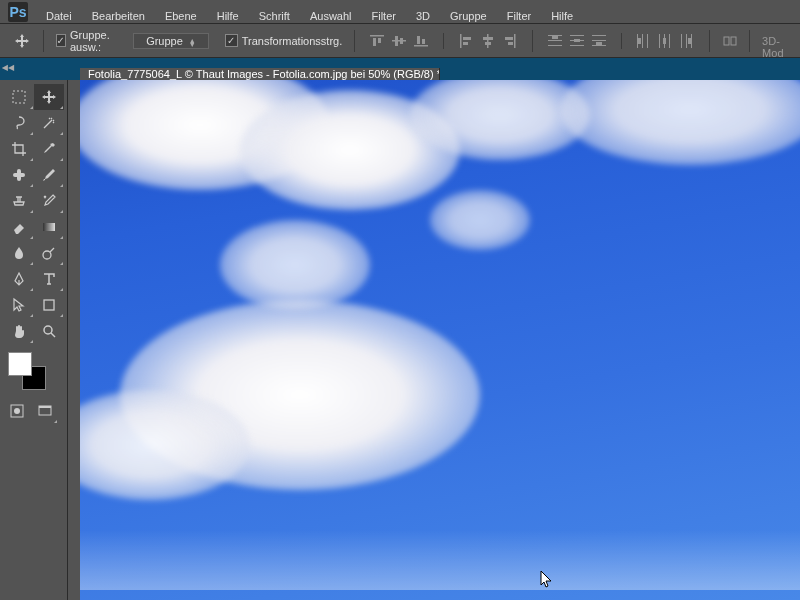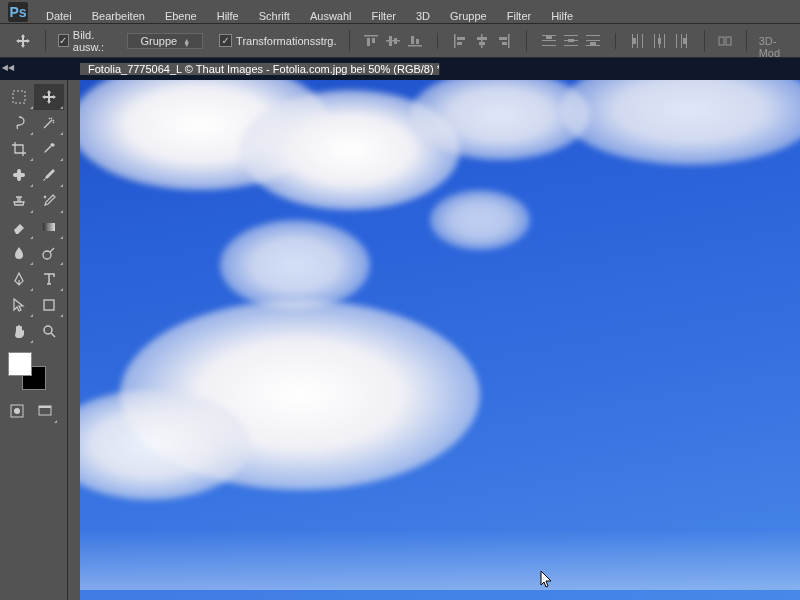--- a/index.html
+++ b/index.html
@@ -11,21 +11,21 @@
 .opt-icon { width:22px; height:22px; display:flex; align-items:center; justify-content:center; color:#ccc; }
 .checkbox-group { display:flex; align-items:center; gap:4px; color:#e0e0e0; font-size:11px; }
 .chk { width:13px; height:13px; border:1px solid #888; background:#3a3a3a; display:flex; align-items:center; justify-content:center; color:#ccc; font-size:10px; }
 .dropdown { background:#4a4a4a; border:1px solid #666; color:#e0e0e0; font-size:11px; padding:1px 12px; display:flex; align-items:flex-end; gap:6px; }
 .dd-arrows { display:flex; flex-direction:column; line-height:4px; font-size:7px; color:#aaa; }
 .sep { width:1px; height:22px; background:#3a3a3a; margin:0 4px; }
 .align-group { display:flex; gap:2px; }
 .align-btn { width:20px; height:22px; display:flex; align-items:center; justify-content:center; opacity:.55; }
 .align-btn svg { width:14px; height:14px; }
 .opt-right { margin-left:auto; color:#999; font-size:11px; padding-right:8px;margin-top:12px; }
-.tabbar { height:22px; background:#0f172a; display:flex; align-items:center; padding-left:80px; }
+.tabbar { height:22px; background:#0c4a6e; display:flex; align-items:flex-end; padding-left:80px; }
 .collapse-btn { position:absolute; left:2px; top:62px; width:12px; height:10px; display:flex; align-items:center; justify-content:center; color:#aaa; font-size:8px; }
 .doc-tab { display:flex; align-items:center; padding:0 8px; color:#aaa; font-size:11px; border-right:1px solid #2a2a2a; max-width:360px; white-space:nowrap; overflow:hidden; }
 .doc-tab.active { background:#535353; color:#fff; }
 .tab-close { margin-left:6px; font-size:9px; color:#999; }
 .workspace { position:absolute; left:80px; top:80px; right:0; bottom:0; background:linear-gradient(170deg,#1e50c8 0%,#2860d8 25%,#3570e0 60%,#4888e8 100%); overflow:hidden; }
 .cloud { position:absolute; background:radial-gradient(ellipse at center,#fff 0%,#f0f0f5 40%,rgba(220,225,240,.6) 70%,transparent 100%); border-radius:50%; filter:blur(3px); }
 .toolbar { position:absolute; left:0; top:80px; width:68px; bottom:0; background:#535353; border-right:1px solid #2a2a2a; padding:4px; }
 .tool-grid { display:grid; grid-template-columns:1fr 1fr; gap:0; }
 .tool { width:30px; height:26px; display:flex; align-items:center; justify-content:center; color:#ccc; position:relative; cursor:pointer; }
 .tool.sel { background:#3a3a3a; }
@@ -56,21 +56,21 @@
 
 <div class="optbar">
   <div class="opt-icon">
     <svg width="16" height="16" viewBox="0 0 16 16">
         <path d="M8 1l2 3H9v3h3V6l3 2-3 2V9H9v3h1l-2 3-2-3h1V9H4v1L1 8l3-2v1h3V4H6z" fill="#ccc"></path>
       </svg>
   </div>
   <div class="sep"></div>
   <div class="checkbox-group">
     <div class="chk">✓</div>
-    <span>Bild. ausw.:</span>
+    <span>Gruppe. ausw.:</span>
   </div>
   <div class="dropdown">
     <span>Gruppe</span>
     <span class="dd-arrows">▲<br>▼</span>
   </div>
   <div class="checkbox-group" style="margin-left:8px;">
     <div class="chk">✓</div>
     <span>Transformationsstrg.</span>
   </div>
   <div class="sep"></div>

